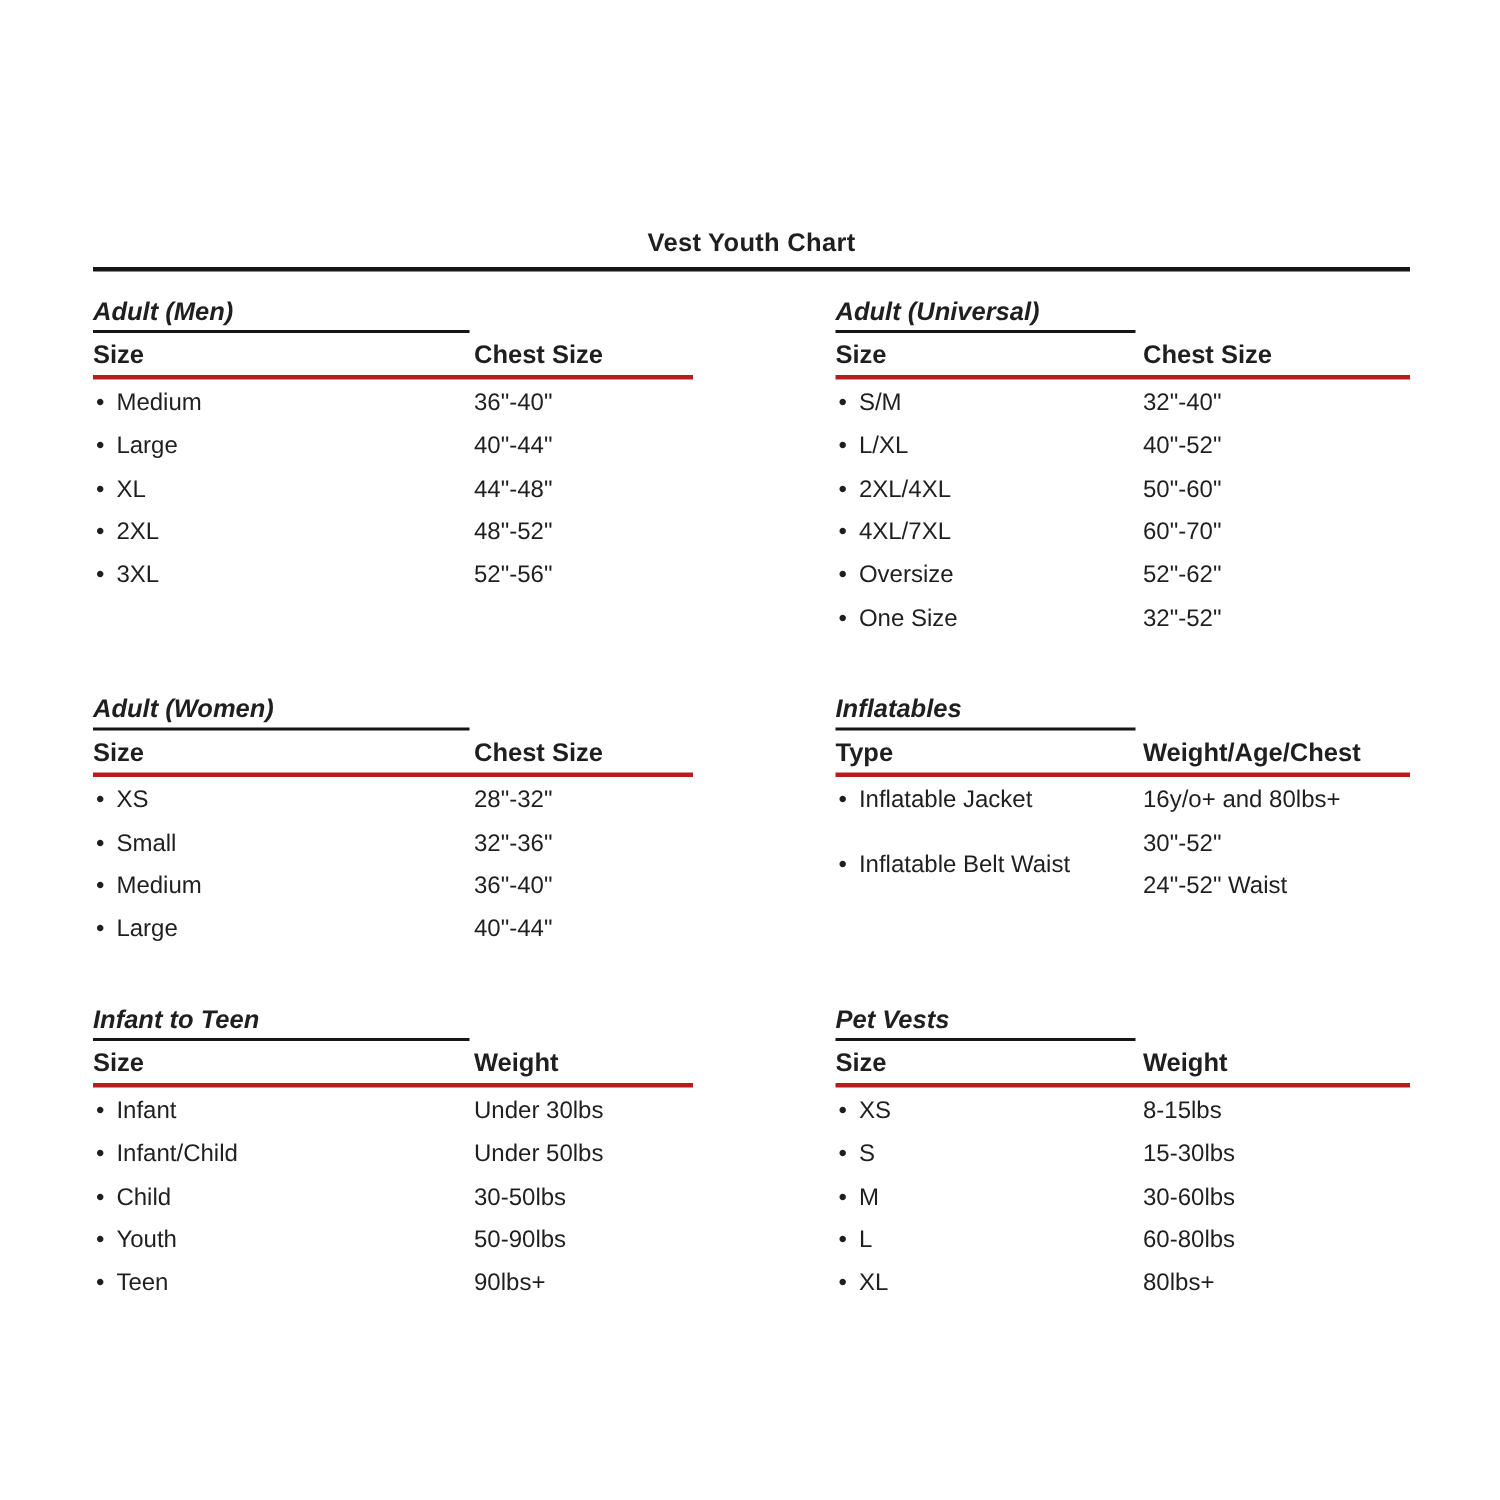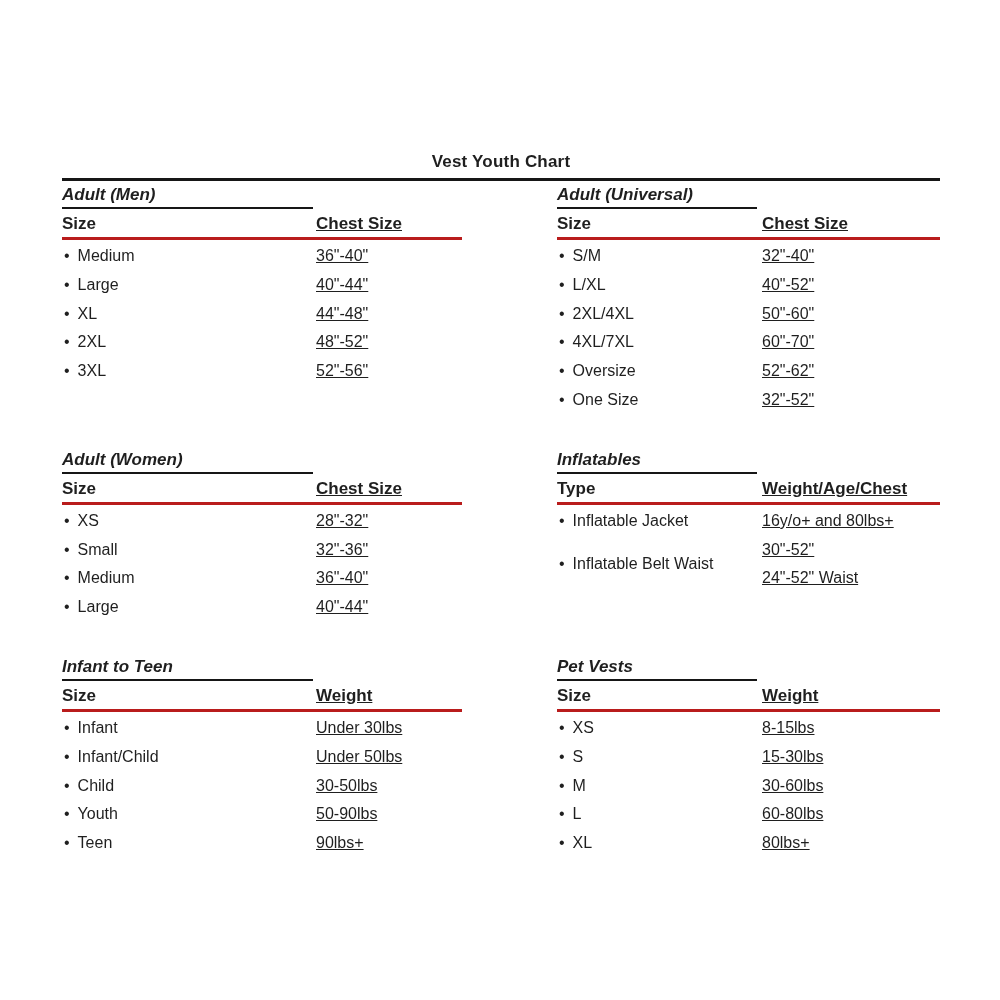--- a/index.html
+++ b/index.html
@@ -23,21 +23,21 @@
     border: 0;
     border-top: 3px solid #161616;
     margin-top: 4px;
   }
 
   .grid {
     display: grid;
     grid-template-columns: 400px 383px;
     column-gap: 95px;
     row-gap: 34px;
-    margin-top: 3px;
+    margin-top: 16px;
   }
 
   .section-title {
     font-size: 17px;
     font-weight: bold;
     font-style: italic;
     line-height: 21px;
     padding-bottom: 2px;
     border-bottom: 2px solid #161616;
     white-space: nowrap;
@@ -60,21 +60,21 @@
   .row {
     display: flex;
     align-items: center;
     font-size: 16px;
     line-height: 28.8px;
   }
 
   .cell.label { flex: 0 0 auto; padding-left: 2px; }
   .col-left  .cell.label { width: 254px; }
   .col-right .cell.label { width: 205px; }
-  .cell.value { flex: 1 1 auto; text-decoration: underline; }
+  .cell.value { flex: 1 1 auto; }
 
   .bullet {
     display: inline-block;
     margin-right: 8px;
     font-size: 16px;
   }
   .col-headers .cell.label { padding-left: 0; }
 </style>
 </head>
 <body>

